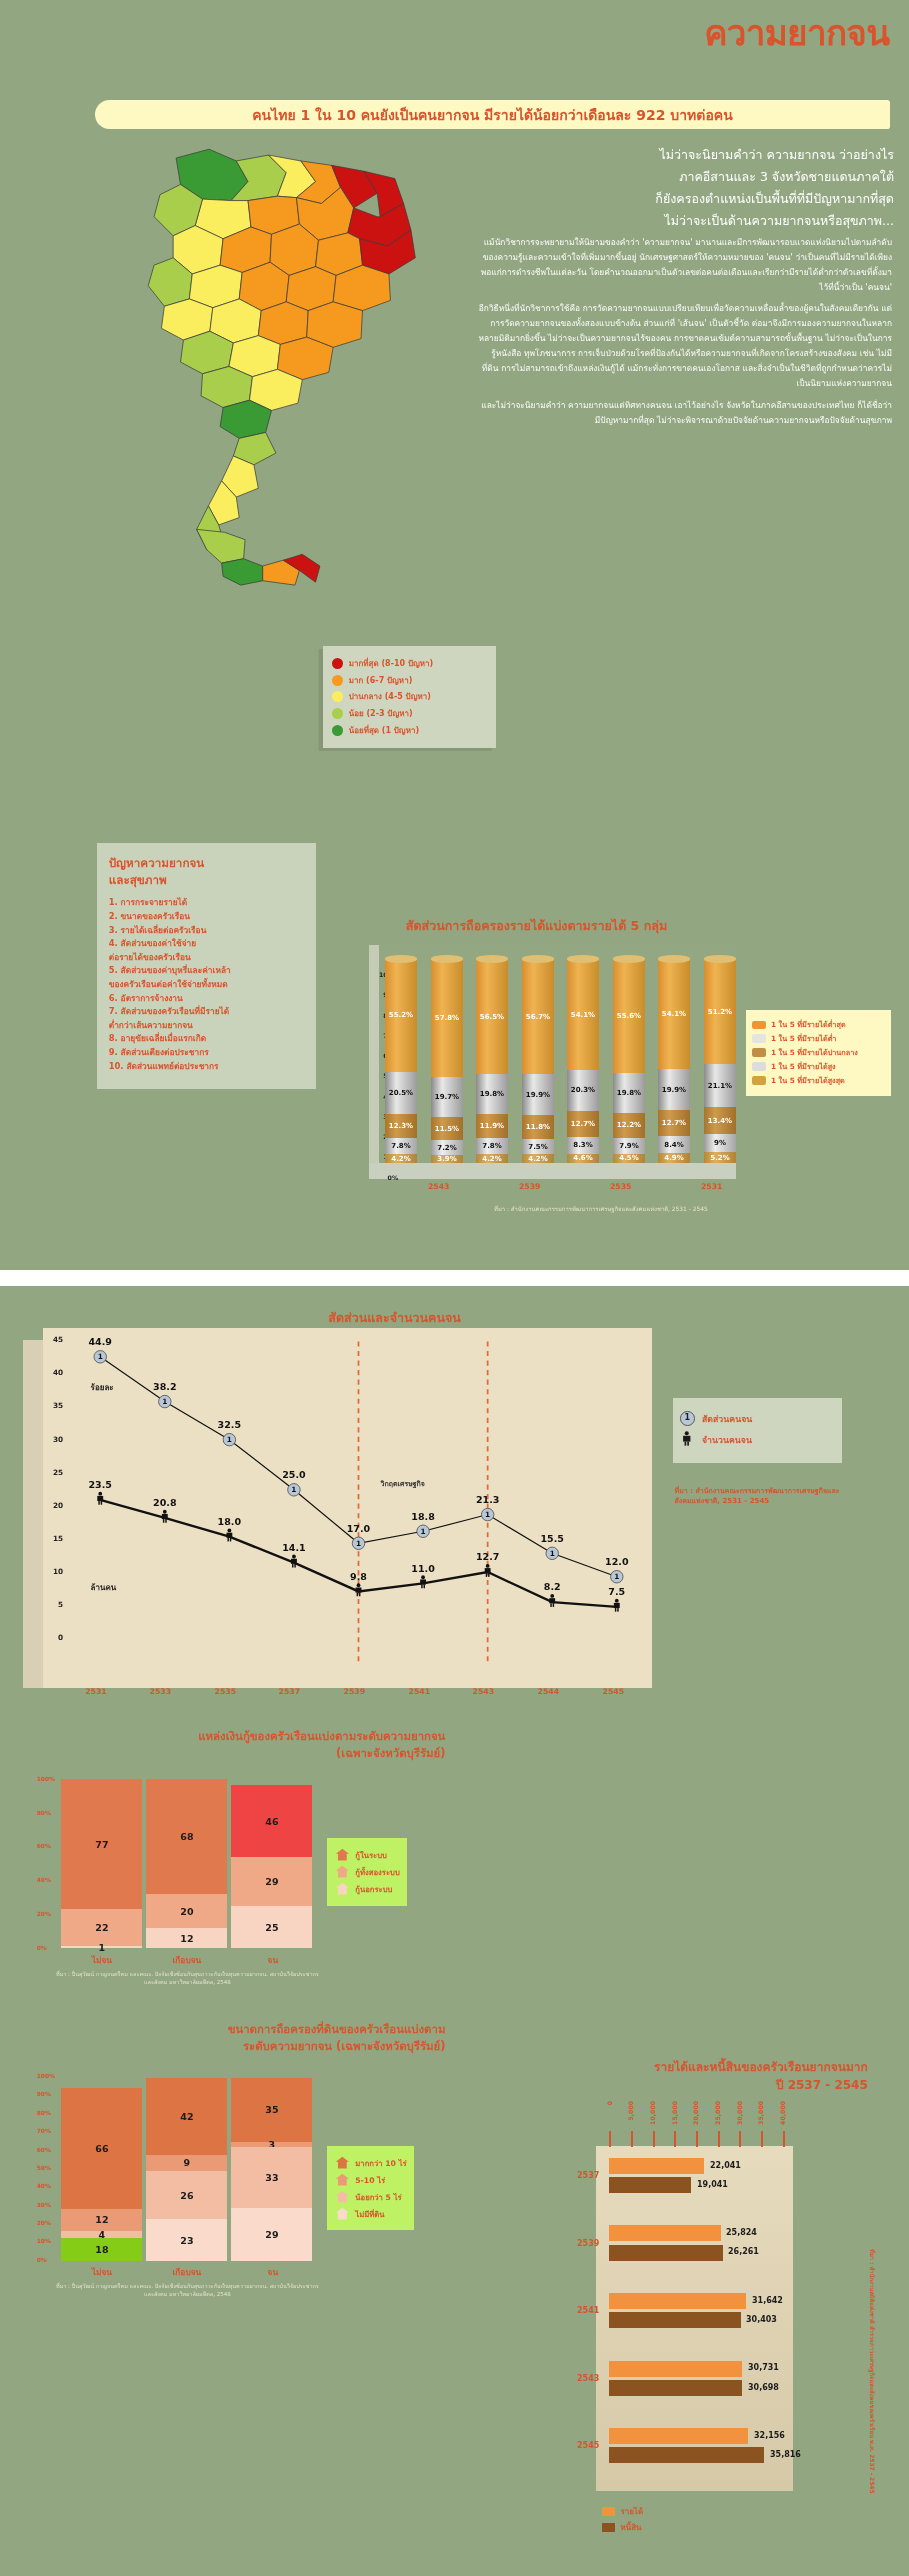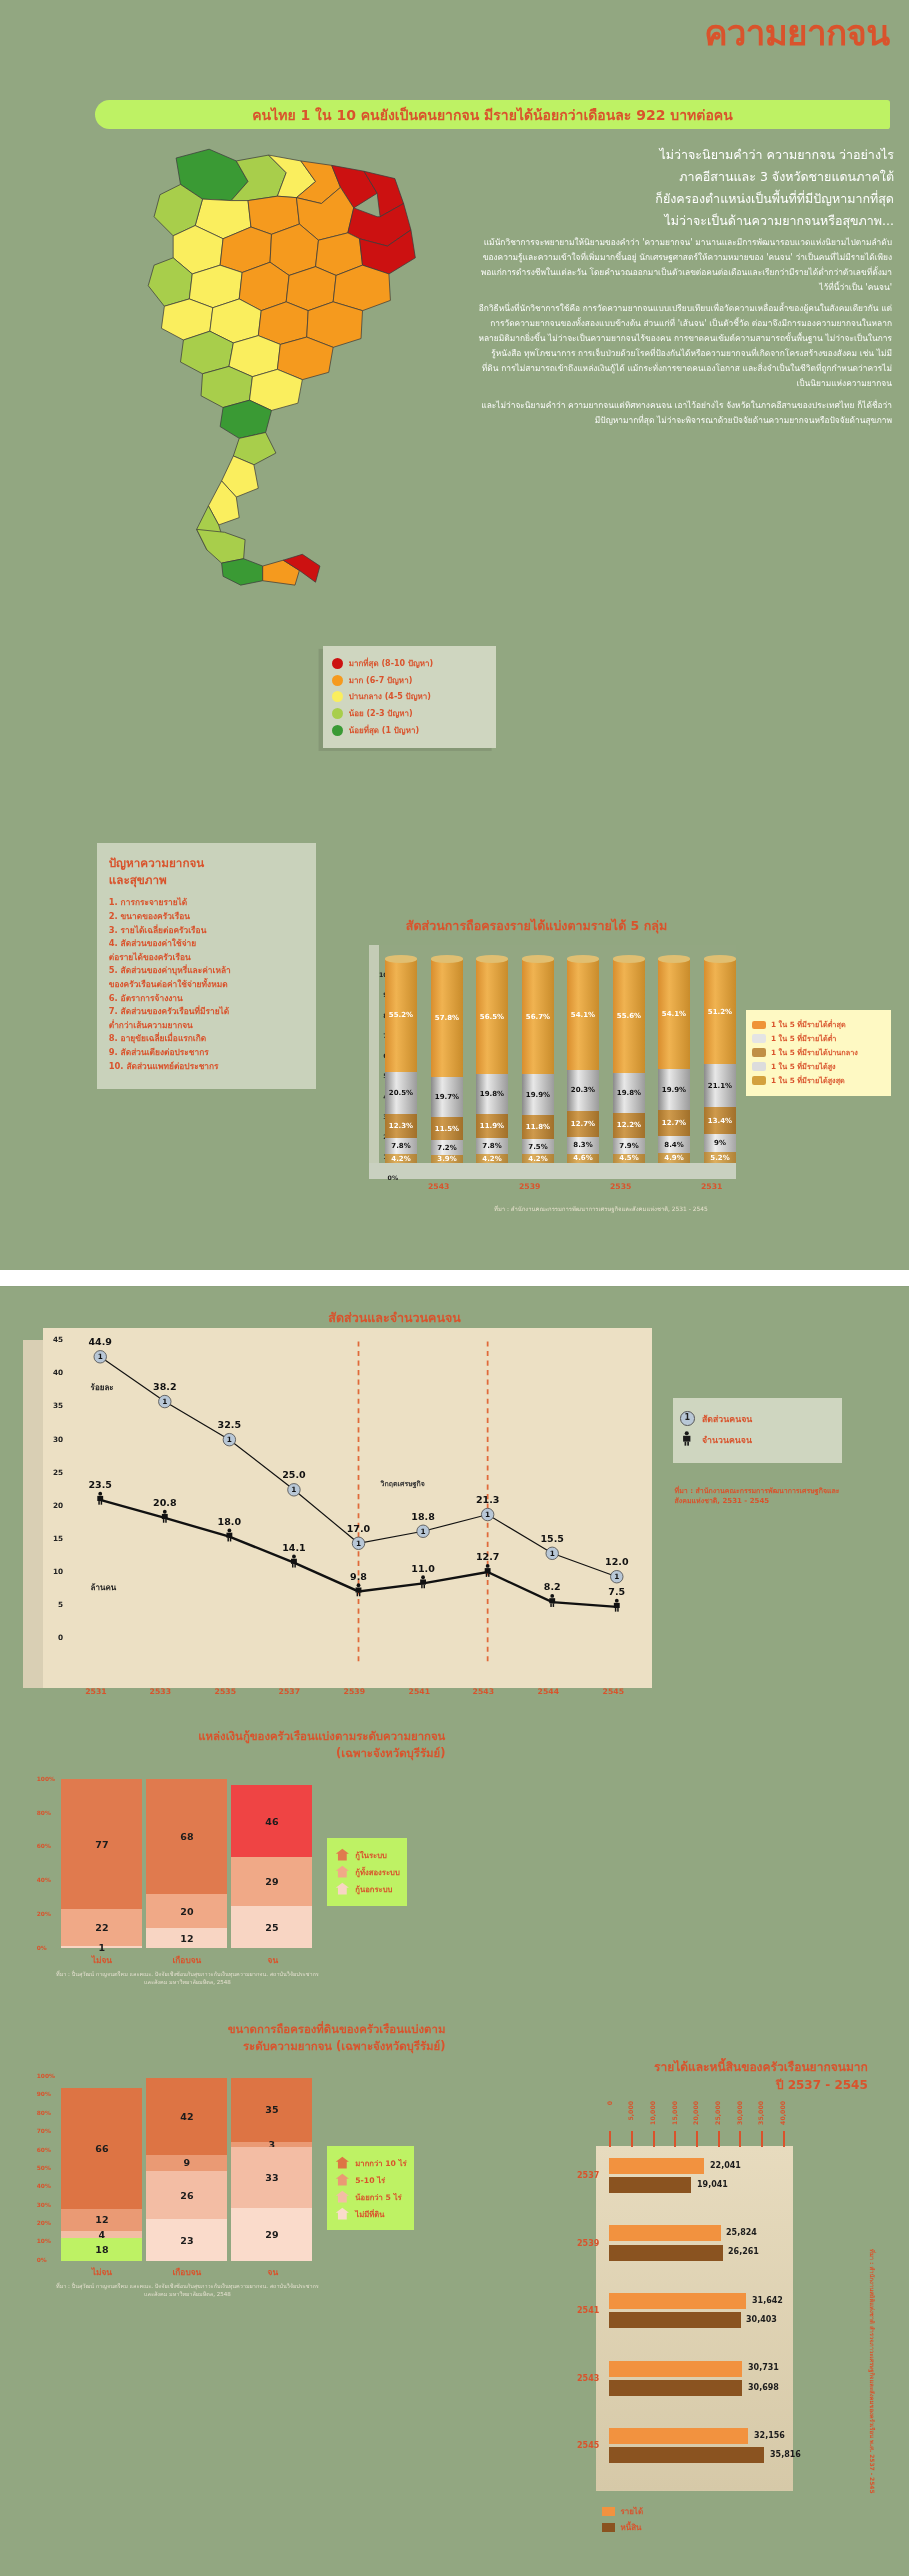--- a/index.html
+++ b/index.html
@@ -16,21 +16,21 @@
   #panel-bottom { top: 1287px; height: 1289px; }
 
   
   .main-title {
     position: absolute; right: 20.6px; top: 16px;
     font-size: 35px; font-weight: bold; color: #d9532c;
     letter-spacing: -0.7px; line-height: 1;
   }
   .subtitle-bar {
     position: absolute; left: 95px; top: 100px; width: 795px; height: 29px;
-    background: #bef264; border-radius: 14.7px 2.9px 2.9px 14.7px;
+    background: #fef9c3; border-radius: 14.7px 2.9px 2.9px 14.7px;
     display: flex; align-items: center; justify-content: center;
   }
   .subtitle-bar span {
     font-size: 14px; font-weight: bold; color: #d9532c; white-space: nowrap;
   }
 
   
   .intro-lead {
     position: absolute; left: 468px; top: 144px; width: 426px;
     text-align: right; color: #ffffff; font-size: 12.5px; line-height: 1.75;
@@ -585,21 +585,21 @@
       <div class="sc-xlab" style="left: 206px; width: 81px; top: 225px;">จน</div>
     </div>
 
   <div class="stack-chart" id="chart-land" style="left:26.4px; top:734px; width:455px; height:352px;">
     <div class="mini-title" style="position:absolute; left:0; top:0; width:419px;">
       <span>ขนาดการถือครองที่ดินของครัวเรือนแบ่งตาม</span><br>
       <span>ระดับความยากจน (เฉพาะจังหวัดบุรีรัมย์)</span>
     </div>
     <div style="position:absolute; left:35px; top:56px; width:250px; height:184px;" id="land-plot">
         <div class="sc-col" style="left: 0px; width: 81px; height: 184px;">
-          <div class="sc-seg" style="height: 23px; background: #bef264;">18</div>
+          <div class="sc-seg" style="height: 23px; background: #84cc16;">18</div>
           <div class="sc-seg" style="height: 7.3px; background: rgb(243, 189, 164);">4</div>
           <div class="sc-seg" style="height: 22px; background: rgb(234, 154, 116);">12</div>
           <div class="sc-seg" style="height: 121px; background: rgb(221, 116, 68);">66</div>
         </div>
         <div class="sc-col" style="left: 85px; width: 81px; height: 184px;">
           <div class="sc-seg" style="height: 42px; background: rgb(250, 219, 203);">23</div>
           <div class="sc-seg" style="height: 48px; background: rgb(243, 189, 164);">26</div>
           <div class="sc-seg" style="height: 16.5px; background: rgb(234, 154, 116);">9</div>
           <div class="sc-seg" style="height: 77px; background: rgb(221, 116, 68);">42</div>
         </div>

